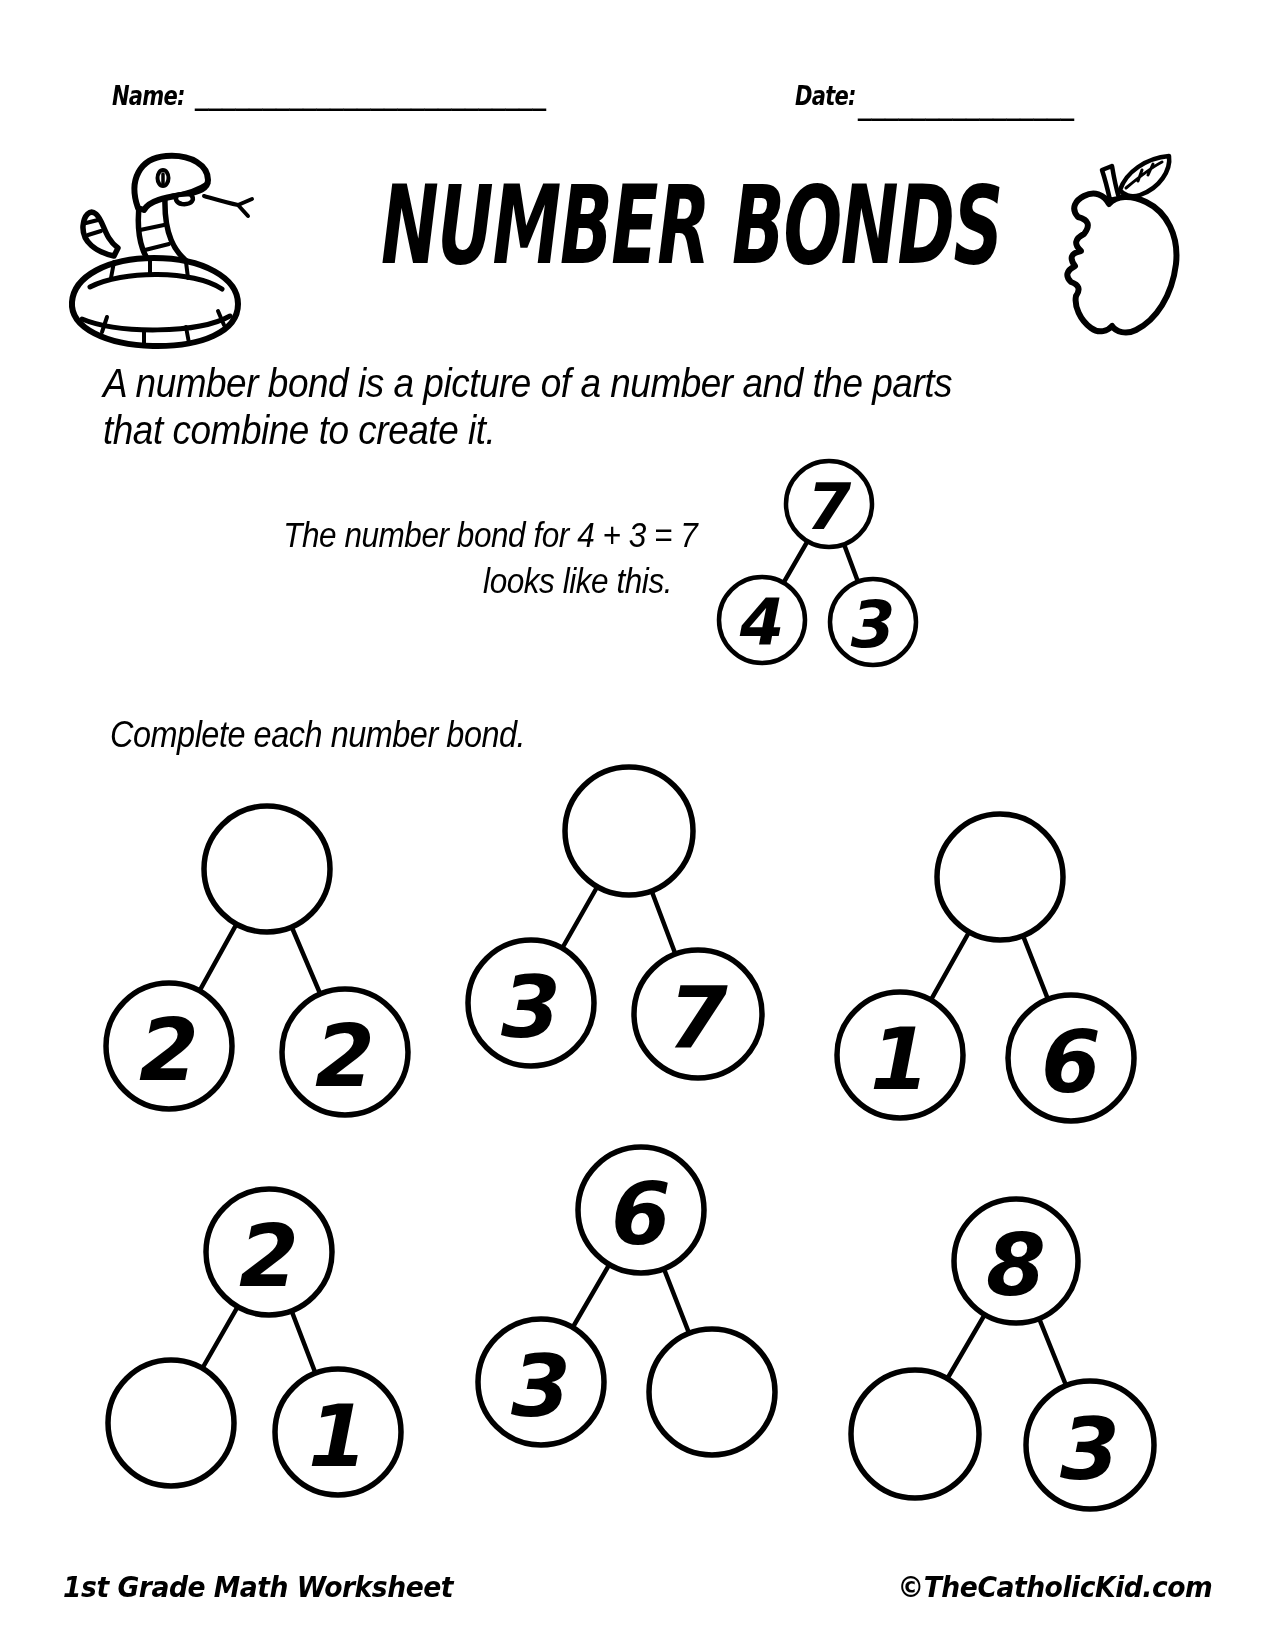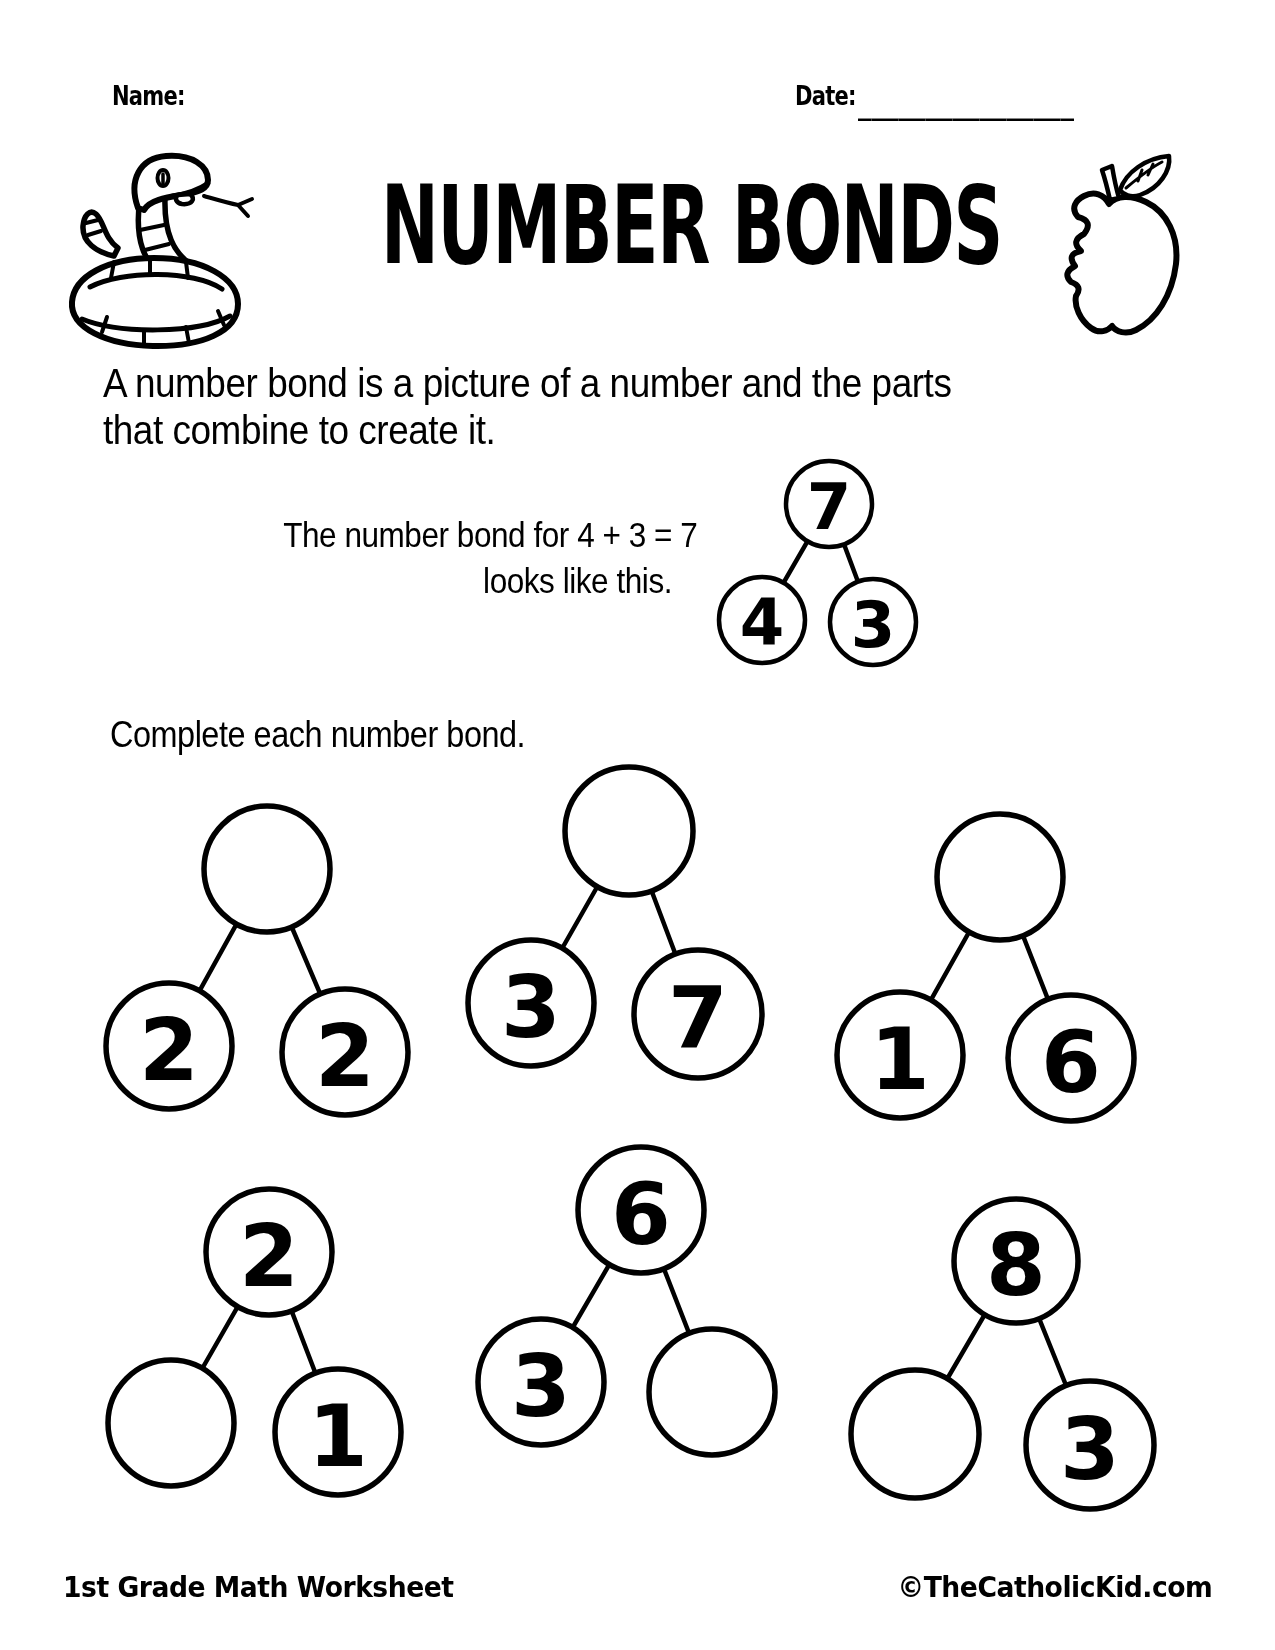--- a/index.html
+++ b/index.html
@@ -1,19 +1,20 @@
 <!DOCTYPE html>
 <html><head>
 <meta charset="utf-8">
 <style>
   html,body{margin:0;padding:0;background:#888;}
   .page{
     position:relative;width:1275px;height:1650px;background:#ffffff;
     margin:0 auto;overflow:hidden;color:#000;
     font-family:"DejaVu Sans","Liberation Sans",sans-serif;
+    font-style:italic;
   }
   .abs{position:absolute;white-space:nowrap;}
   
   .fieldlabel{font-weight:bold;font-size:27px;transform:scaleX(.78);transform-origin:left top;letter-spacing:-1px;}
   .fieldline{font-weight:bold;font-size:27px;letter-spacing:0;}
   
   .title{
     left:255px;top:172px;width:700px;text-align:center;margin:0;
     font-size:108px;font-weight:bold;line-height:1;letter-spacing:-2px;
     transform:scaleX(.64);transform-origin:center top;
@@ -41,20 +42,21 @@
   .inkfill{stroke:#000;fill:#fff;stroke-linecap:round;stroke-linejoin:round;}
 </style>
 </head>
 <body>
 
 <div class="page">
 
   <div class="abs" style="left:112px;top:80px;">
     <span class="fieldlabel" style="display:inline-block;">Name:</span>
   </div>
+  <div class="abs fieldline" style="left:195px;top:80px;">__________________________</div>
 
   <div class="abs" style="left:795px;top:80px;">
     <span class="fieldlabel" style="display:inline-block;">Date:</span>
   </div>
   <div class="abs fieldline" style="left:858px;top:90px;">________________</div>
 
   <svg class="illus" style="left:52px;top:136px;" width="212" height="218" viewBox="0 0 212 218" aria-hidden="true">
 
     <path class="inkfill" stroke-width="5.5" d="M62,120 C44,116 30,106 31,90 C32,79 38,73 44,78 C52,85 52,102 66,112 Z"></path>
     <path class="ink" stroke-width="4" d="M36,99 L49,95 M34,87 L46,84"></path>

